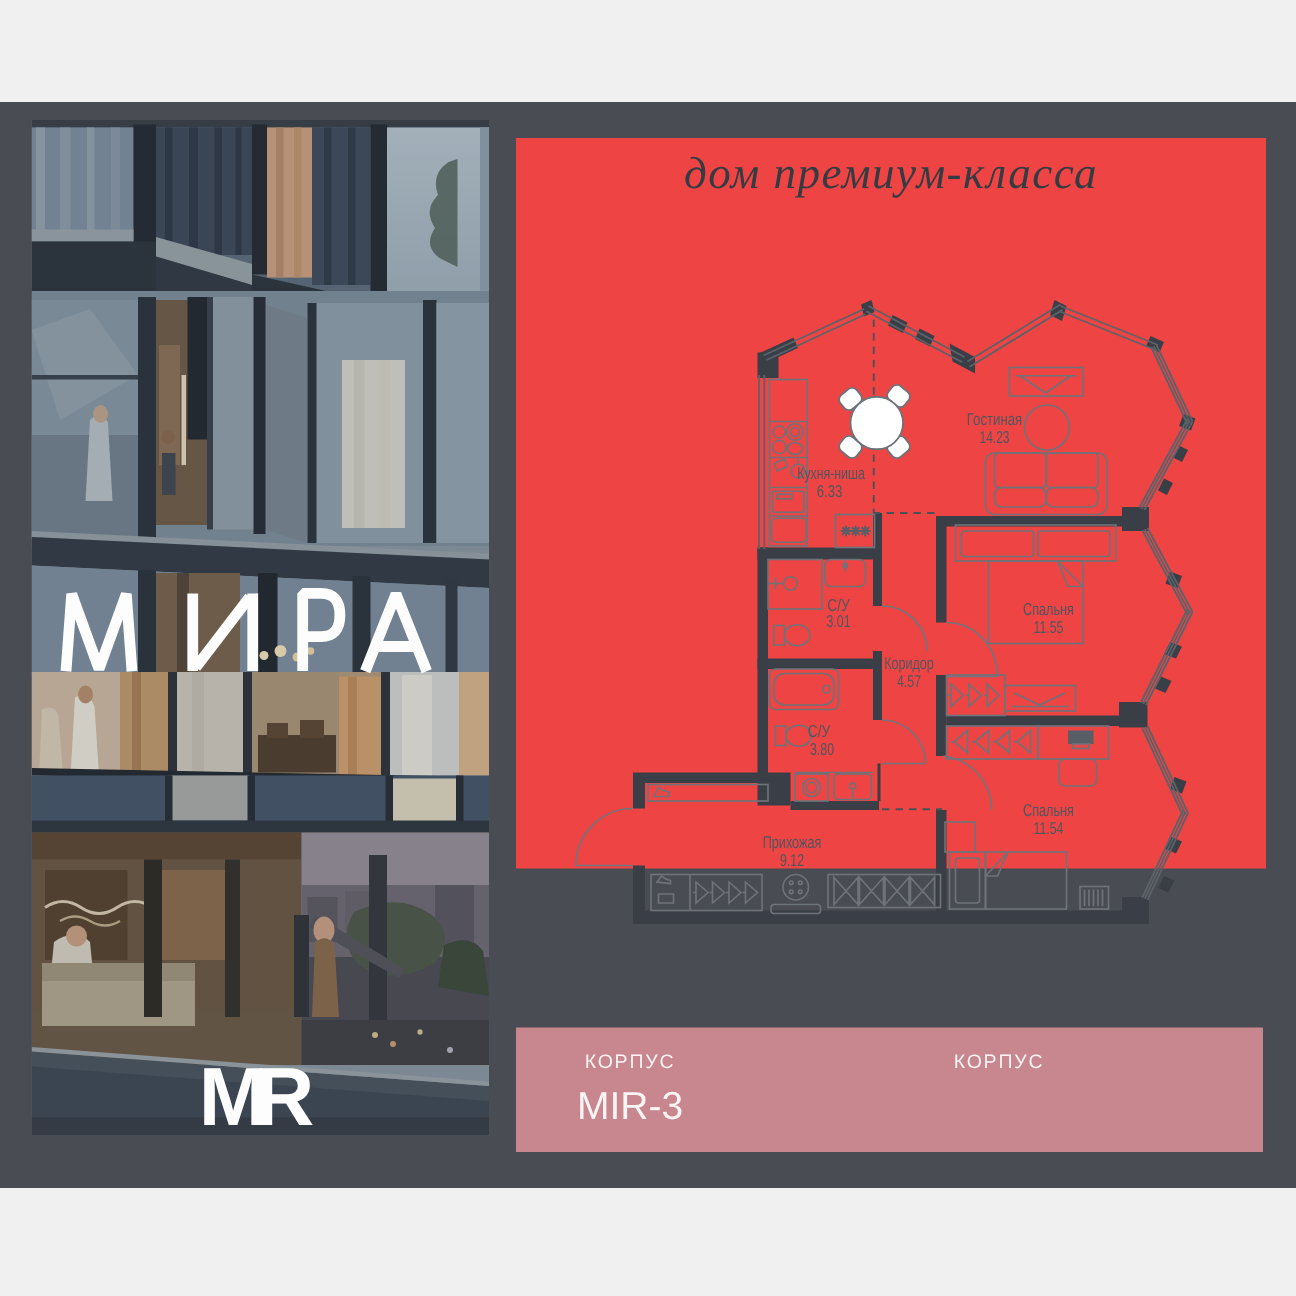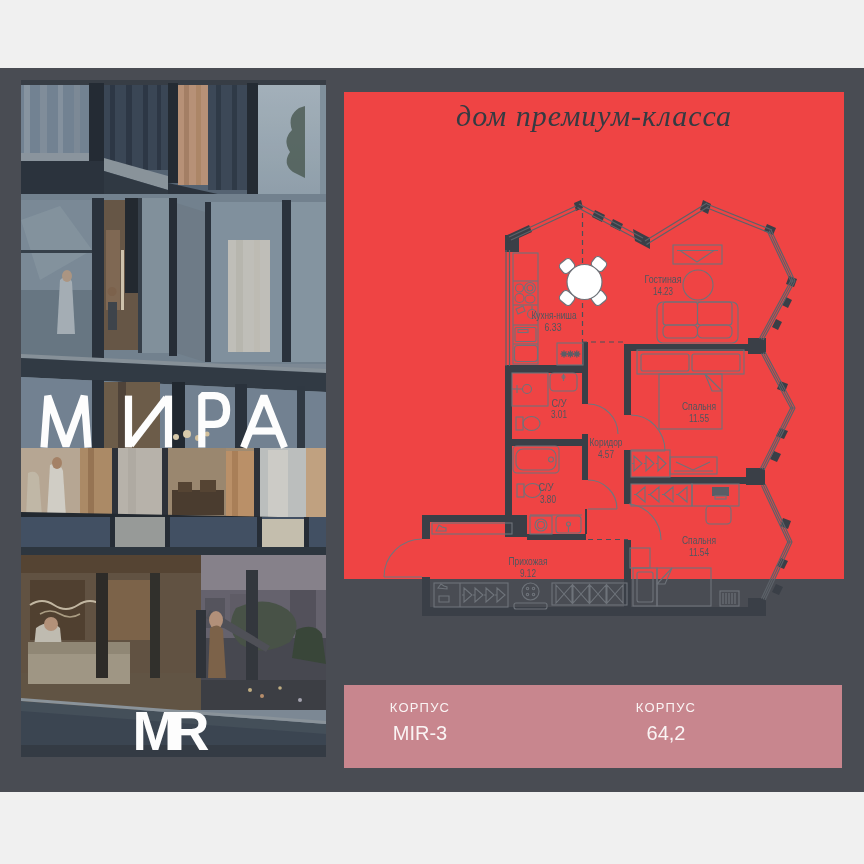--- a/index.html
+++ b/index.html
@@ -4,21 +4,21 @@
 <style>
   html,body{margin:0;padding:0}
   body{position:relative;width:864px;height:864px;background:#f0f0f0;font-family:"Liberation Sans",sans-serif;overflow:hidden}
   .card{position:absolute;left:0;top:68px;width:864px;height:724px;background:#494c53}
   .photo{position:absolute;left:21px;top:80px;width:305px;height:677px;overflow:hidden}
   .panel{position:absolute;left:344px;top:92px;width:500px;height:487px;background:#ef4444}
   .title{position:absolute;left:0;top:7px;width:500px;text-align:center;font-family:"Liberation Serif",serif;font-style:italic;font-size:30px;color:#353b42;letter-spacing:1px}
   .bar{position:absolute;left:344px;top:685px;width:498px;height:83px;background:#c8868e;color:#faf4f4}
   .col{position:absolute;top:0;height:83px;text-align:center}
   .lab{font-size:13px;letter-spacing:1.2px;margin-top:15px}
-  .val{font-size:20px;margin-top:7px}
+  .val{font-size:26px;margin-top:7px}
 </style>
 </head>
 <body>
   <div class="card"></div>
 
   <div class="photo">
     <svg width="305" height="677" viewBox="21 90 305 677">
       <defs>
         <linearGradient id="sky" x1="0" y1="0" x2="0" y2="1">
           <stop offset="0" stop-color="#b7c5cf"></stop>
@@ -481,15 +481,14 @@
     </svg>
   </div>
 
   <div class="bar">
     <div class="col" style="left:6px;width:140px">
       <div class="lab">КОРПУС</div>
       <div class="val">MIR-3</div>
     </div>
     <div class="col" style="left:252px;width:140px">
       <div class="lab">КОРПУС</div>
-      <div class="val">64,2</div>
     </div>
   </div>
 
 </body></html>

